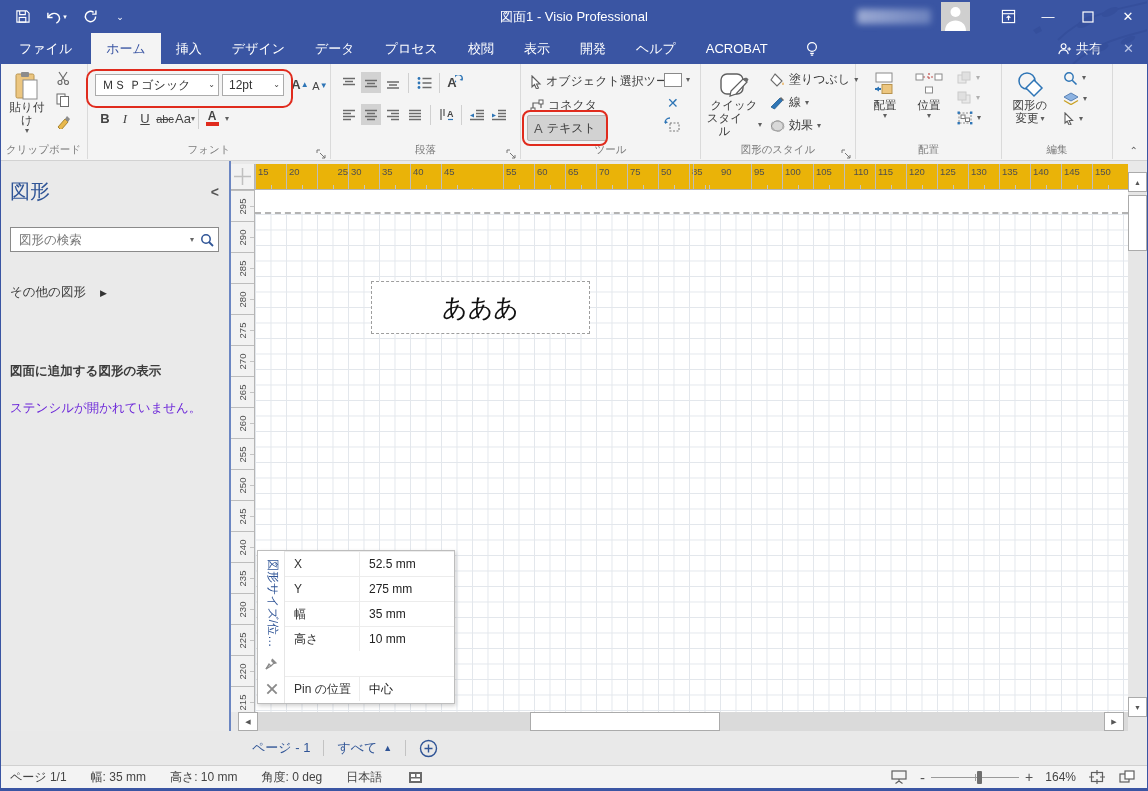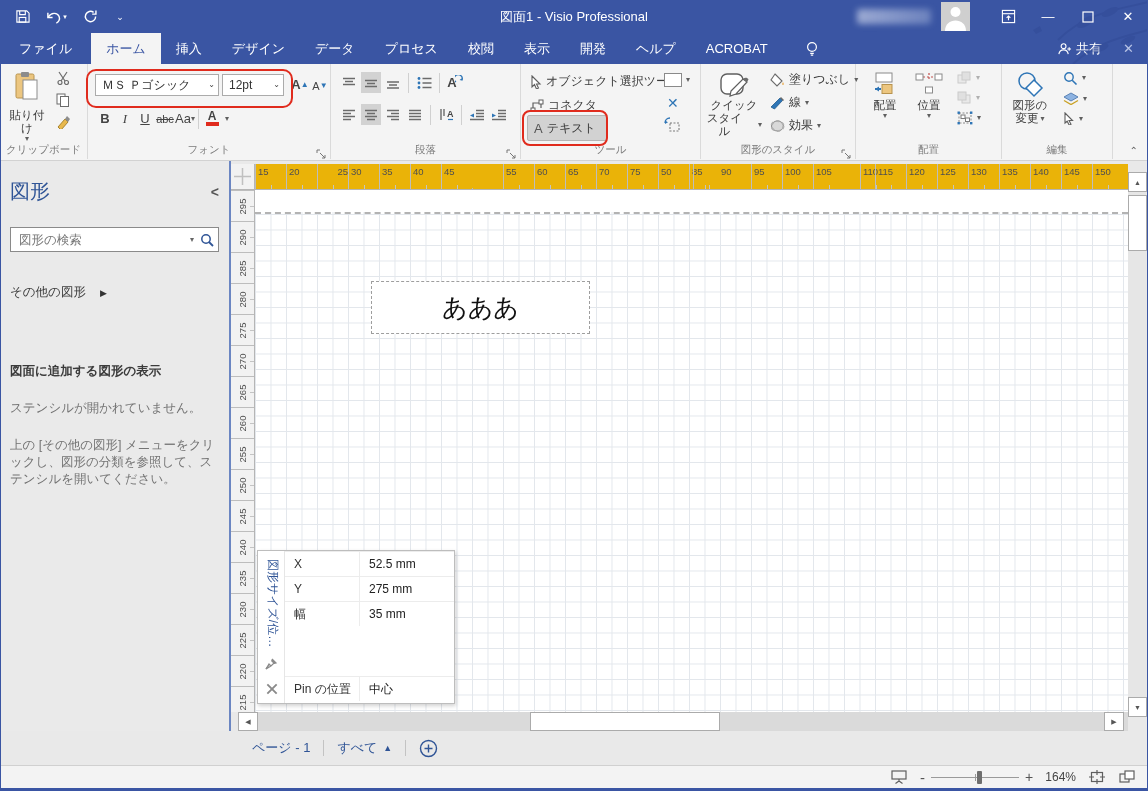--- a/index.html
+++ b/index.html
@@ -44,21 +44,21 @@
   
   #main{position:absolute;left:0;top:160px;width:1148px;height:571px;background:#e9e9e9}
   #sidebar{position:absolute;left:0;top:0;width:229px;height:571px;background:#eaeaea;box-sizing:border-box;padding:18px 10px 0 10px}
   #split{position:absolute;left:229px;top:0;width:2px;height:571px;background:#6b86c2}
   #sb-title{font-size:20px;color:#2f5496;display:flex;align-items:center}
   #sb-collapse{margin-left:auto;color:#555;font-size:14px;font-weight:bold}
   #sb-search{margin-top:22px;height:23px;background:#fff;border:1px solid #8a8a8a;display:flex;align-items:center;padding:0 4px 0 6px}
   #sb-search input{border:none;outline:none;flex:1;font-size:12.5px;color:#333;background:transparent;font-family:inherit;min-width:0}
   #sb-more{margin-top:32px;font-size:12.5px;color:#3b3b3b;display:flex;align-items:center;gap:14px}
   #sb-head{margin-top:62px;font-size:12.5px;font-weight:bold;color:#3b3b3b}
-  .sb-msg{margin-top:20px;font-size:12.5px;color:#737373;line-height:17px}
+  .sb-msg{margin-top:20px;font-size:12.5px;color:#6d28d9;line-height:17px}
 
   
   #canvas{position:absolute;left:231px;top:0;width:917px;height:571px;background:#e9e9e9}
   #corner{position:absolute;left:0;top:4px;width:24px;height:26px;background:#f2f2f2;border-right:1px solid #b5b5b5;border-bottom:1px solid #b5b5b5;box-sizing:border-box}
   #hruler{position:absolute;left:24px;top:4px;width:873px;height:26px;background:#eab308;border-bottom:1px solid #b5b5b5;box-sizing:border-box;overflow:hidden}
   #vruler{position:absolute;left:0;top:30px;width:24px;height:522px;background:#f2f2f2;border-right:1px solid #b5b5b5;box-sizing:border-box;overflow:hidden}
   .rx{position:absolute;top:0;height:100%;width:31px;border-left:1px solid #bdbdbd;font-size:9.5px;color:#4f4f4f;box-sizing:border-box;padding:2px 0 0 2px}
   .rx::after{content:"";position:absolute;left:50%;bottom:0;height:4px;border-left:1px solid #c4c4c4}
   .ry{position:absolute;left:0;width:100%;height:31px;border-top:1px solid #bdbdbd;box-sizing:border-box;display:flex;align-items:center;justify-content:center}
   .ry::after{content:"";position:absolute;top:50%;right:0;width:4px;border-top:1px solid #c4c4c4}
@@ -204,21 +204,21 @@
 
 <div id="ribbon">
 
   <div class="rgroup" style="left:0;width:88px">
     <div class="bigbtn" style="left:5px;top:4px;width:44px;height:72px">
       <svg width="26" height="30" viewBox="0 0 26 30">
           <rect x="2" y="3" width="18" height="24" rx="1.5" fill="#ecc680" stroke="#b8934e"></rect>
           <rect x="7" y="1" width="8" height="5" rx="1" fill="#8c8c8c"></rect>
           <rect x="9" y="9" width="14" height="19" fill="#fff" stroke="#8c8c8c"></rect>
         </svg>
-      <span style="margin-top:8px">貼り付け</span>
+      <span style="margin-top:0">貼り付け</span>
       <span class="caret">▾</span>
     </div>
     <div style="position:absolute;left:53px;top:6px;display:flex;flex-direction:column;gap:6px">
       <span class="rbtn">
         <svg width="15" height="14" viewBox="0 0 15 14">
             <path d="M3 1l6 9M11 1L5 10" stroke="#6b6b6b" stroke-width="1.2" fill="none"></path>
             <circle cx="4" cy="11.5" r="2" fill="none" stroke="#6b6b6b" stroke-width="1.2"></circle>
             <circle cx="10.5" cy="11.5" r="2" fill="none" stroke="#6b6b6b" stroke-width="1.2"></circle>
           </svg>
       </span>
@@ -568,21 +568,20 @@
           <circle cx="6" cy="6" r="4.2" fill="none" stroke="#2f5496" stroke-width="1.5"></circle>
           <path d="M9 9l4 4" stroke="#2f5496" stroke-width="1.8"></path>
         </svg>
     </div>
     <div id="sb-more">
       <span>その他の図形</span>
       <span style="font-size:9px;color:#333">▶</span>
     </div>
     <div id="sb-head">図面に追加する図形の表示</div>
     <div class="sb-msg">ステンシルが開かれていません。</div>
-    <div class="sb-msg">上の [その他の図形] メニューをクリックし、図形の分類を参照して、ステンシルを開いてください。</div>
   </div>
   <div id="split"></div>
 
   <div id="canvas">
     <div id="corner">
       <svg width="23" height="25" viewBox="0 0 23 25">
           <path d="M11.5 4v17M3 12.5h17" stroke="#c0c0c0" stroke-width="1.5"></path>
         </svg>
     </div>
     <div id="hruler">
@@ -598,21 +597,21 @@
         <div class="rx" style="left: 279px;"><span>60</span></div>
         <div class="rx" style="left: 310px;"><span>65</span></div>
         <div class="rx" style="left: 341px;"><span>70</span></div>
         <div class="rx" style="left: 372px;"><span>75</span></div>
         <div class="rx" style="left: 403px;"><span>50</span></div>
         <div class="rx" style="left: 434px;"><span>85</span></div>
         <div class="rx" style="left: 438px; padding-left: 27px;"><span>90</span></div>
         <div class="rx" style="left: 496px;"><span>95</span></div>
         <div class="rx" style="left: 527px;"><span>100</span></div>
         <div class="rx" style="left: 558px;"><span>105</span></div>
-        <div class="rx" style="left: 605px;"><span>110</span></div>
+        <div class="rx" style="left: 589px; text-align: center;"><span>110</span></div>
         <div class="rx" style="left: 620px;"><span>115</span></div>
         <div class="rx" style="left: 651px;"><span>120</span></div>
         <div class="rx" style="left: 682px;"><span>125</span></div>
         <div class="rx" style="left: 713px;"><span>130</span></div>
         <div class="rx" style="left: 744px;"><span>135</span></div>
         <div class="rx" style="left: 775px;"><span>140</span></div>
         <div class="rx" style="left: 806px;"><span>145</span></div>
         <div class="rx" style="left: 837px;"><span>150</span></div>
       </div>
     <div id="vruler">
@@ -685,20 +684,24 @@
         <span class="sp-label">X</span>
         <span class="sp-value">52.5 mm</span>
       </div>
       <div class="sp-row" style="top:25px">
         <span class="sp-label">Y</span>
         <span class="sp-value">275 mm</span>
       </div>
       <div class="sp-row" style="top:50px">
         <span class="sp-label">幅</span>
         <span class="sp-value">35 mm</span>
+      </div>
+      <div class="sp-row" style="top:75px">
+        <span class="sp-label">高さ</span>
+        <span class="sp-value">10 mm</span>
       </div>
       <div class="sp-row" style="top:125px">
         <span class="sp-label">Pin の位置</span>
         <span class="sp-value">中心</span>
       </div>
       <svg class="sp-ico" style="left:6px;top:106px" viewBox="0 0 14 14">
           <path d="M8 2l4 4-2.5.5L7 9 5 7 2 12 7 9" fill="none" stroke="#8a8a8a" stroke-width="1.2"></path>
           <path d="M8 2l4 4-2 1-3-3z" fill="#8a8a8a"></path>
           <path d="M2 12l3.5-4.5" stroke="#8a8a8a" stroke-width="1.2"></path>
         </svg>
@@ -732,20 +735,35 @@
   <span class="pdiv"></span>
   <span style="display:inline-flex">
     <svg width="19" height="19" viewBox="0 0 19 19">
         <circle cx="9.5" cy="9.5" r="8" fill="none" stroke="#2f5496" stroke-width="1.4"></circle>
         <path d="M9.5 5.5v8M5.5 9.5h8" stroke="#2f5496" stroke-width="1.4"></path>
       </svg>
   </span>
 </div>
 
 <div id="statusbar">
+  <div id="sb-left">
+    <span>ページ 1/1</span>
+    <span>幅: 35 mm</span>
+    <span>高さ: 10 mm</span>
+    <span>角度: 0 deg</span>
+    <span>日本語</span>
+    <span class="stico">
+      <svg width="15" height="13" viewBox="0 0 15 13">
+          <rect x="1" y="1" width="13" height="11" fill="#6b6b6b"></rect>
+          <rect x="3" y="3" width="4" height="3" fill="#fff"></rect>
+          <rect x="8.5" y="3" width="3.5" height="3" fill="#fff"></rect>
+          <rect x="3" y="7.5" width="9" height="2.5" fill="#fff"></rect>
+        </svg>
+    </span>
+  </div>
   <div id="sb-right">
     <span class="stico">
       <svg width="16" height="14" viewBox="0 0 16 14">
           <rect x="1" y="1" width="14" height="8" fill="none" stroke="#5f5f5f" stroke-width="1.2"></rect>
           <path d="M8 9v3M4.5 13.5 8 11l3.5 2.5" fill="none" stroke="#5f5f5f" stroke-width="1.2"></path>
         </svg>
     </span>
     <span id="zoomslider">
       <span style="font-size:15px;color:#555">-</span>
       <span id="ztrack">

